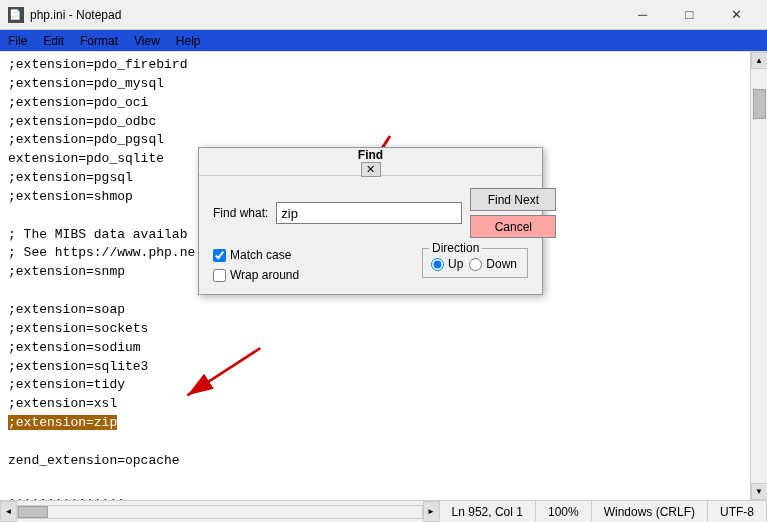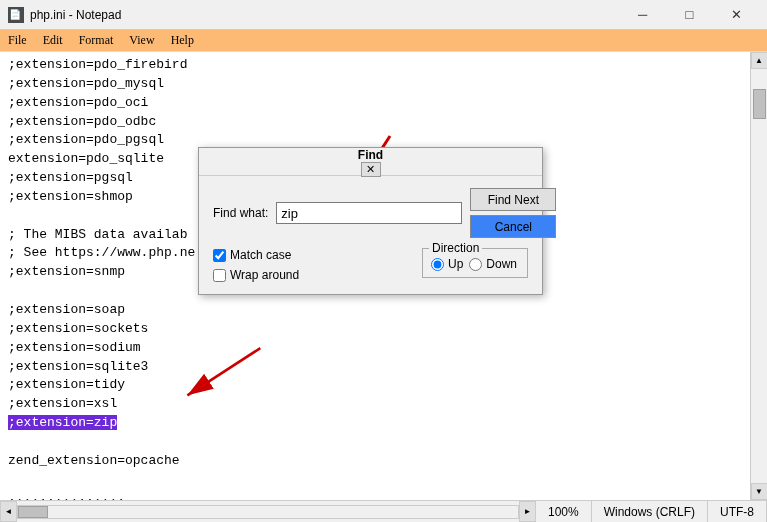--- a/index.html
+++ b/index.html
@@ -52,27 +52,26 @@
       cursor: pointer;
       display: flex;
       align-items: center;
       justify-content: center;
       font-size: 13px;
       color: #333;
     }
 
     
     .menu-bar {
-      background: #fdba74;
+      background: #1d4ed8;
       display: flex;
       height: 22px;
       align-items: flex-end;
       flex-shrink: 0;
       border-bottom: 1px solid #ddd;
-      font-family: Liberation Serif, serif;
     }
     .menu-item {
       padding: 2px 8px;
       cursor: pointer;
       font-size: 12px;
       color: #000;
       height: 100%;
       display: flex;
       align-items: center;
     }
@@ -91,21 +90,21 @@
       padding: 4px 8px;
       font-family: 'Courier New', monospace;
       font-size: 13px;
       line-height: 1.45;
       color: #000;
       background: #fff;
       white-space: pre;
       position: relative;
     }
     .line-highlight {
-      background: #6d28d9;
+      background: #a16207;
       color: #fff;
       display: inline;
     }
     .scrollbar-v {
       width: 17px;
       background: #f0f0f0;
       border-left: 1px solid #ccc;
       display: flex;
       flex-direction: column;
       align-items: center;
@@ -241,21 +240,21 @@
       height: 23px;
       background: #e0e0e0;
       border: 1px solid #888;
       font-size: 12px;
       cursor: pointer;
       margin-left: 8px;
     }
     .btn-cancel {
       width: 86px;
       height: 23px;
-      background: #3b82f6;
+      background: #fca5a5;
       border: 1px solid #888;
       font-size: 12px;
       cursor: pointer;
       margin-left: 8px;
     }
     .options-row {
       display: flex;
       align-items: flex-start;
       gap: 21px;
     }
@@ -426,16 +425,17 @@
 </div>
 
 <div class="status-bar">
   <div class="scrollbar-h">
     <div style="width:17px;height:100%;background:#e0e0e0;border:1px solid #ccc;display:flex;align-items:center;justify-content:center;font-size:8px;cursor:pointer">◄</div>
     <div class="scrollbar-h-inner" style="flex:1">
       <div class="scrollbar-h-thumb"></div>
     </div>
     <div style="width:17px;height:100%;background:#e0e0e0;border:1px solid #ccc;display:flex;align-items:center;justify-content:center;font-size:8px;cursor:pointer">►</div>
   </div>
+  <div class="status-section">Ln 952, Col 1</div>
   <div class="status-section">100%</div>
   <div class="status-section">Windows (CRLF)</div>
   <div class="status-section">UTF-8</div>
 </div>
 
 </body></html>

